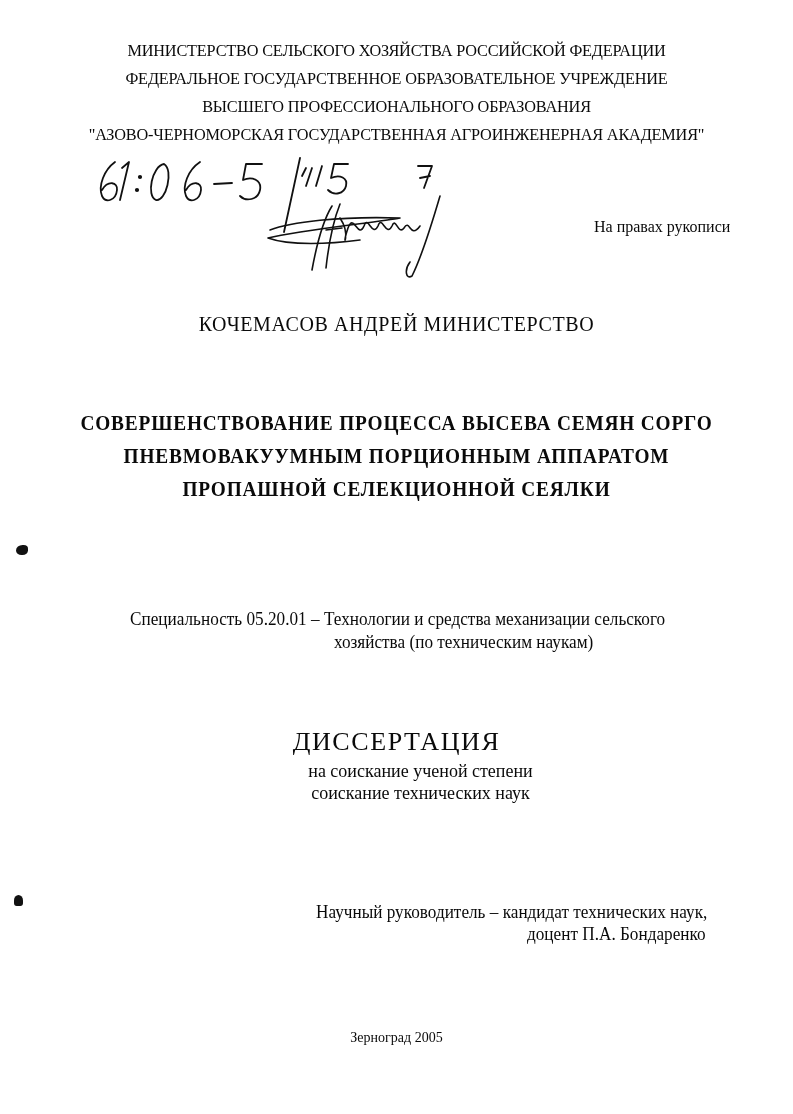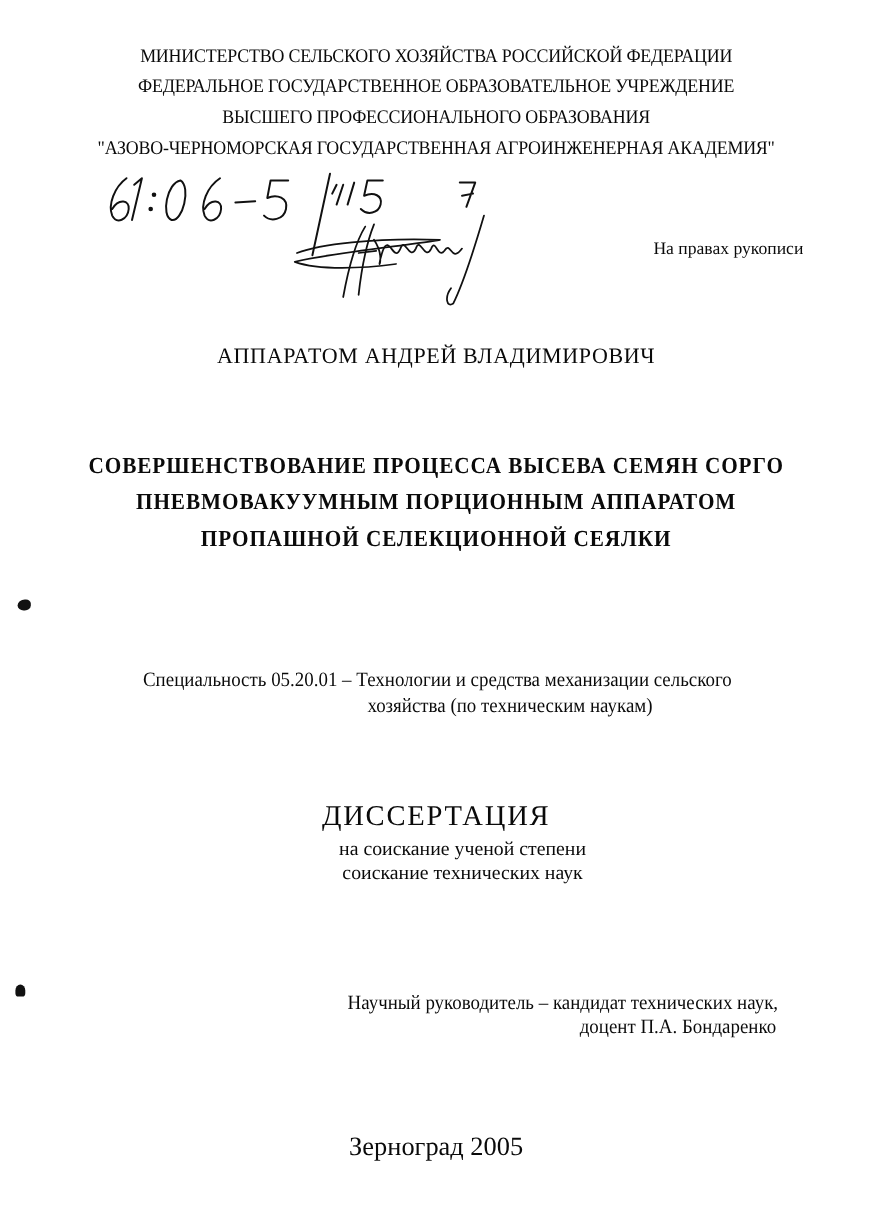--- a/index.html
+++ b/index.html
@@ -54,32 +54,32 @@
     <path d="M270 230 C290 222 340 216 400 218 C380 222 300 230 268 238 C290 246 330 244 360 240"></path>
     <path d="M332 206 C322 222 316 248 312 270"></path>
     <path d="M340 204 C332 224 328 250 326 268 M326 230 L342 228"></path>
     <path d="M340 218 C352 236 340 252 348 228 C354 212 358 240 364 226 C368 214 372 238 378 226 C382 214 386 238 392 226 C396 216 398 236 404 228 C410 218 410 240 420 226"></path>
     <path d="M440 196 C430 230 420 260 412 276 C406 280 404 270 410 262"></path>
   </g>
 </svg>
 
 <div class="line" style="left:594px; top:218px; font-size:16px;">На правах рукописи</div>
 
-<div class="line center author" style="top:313px;">АППАРАТОМ АНДРЕЙ ВЛАДИМИРОВИЧ</div>
+<div class="line center author" style="top:313px;">КОЧЕМАСОВ АНДРЕЙ МИНИСТЕРСТВО</div>
 
 <div class="line center title" style="top:411px;">СОВЕРШЕНСТВОВАНИЕ ПРОЦЕССА ВЫСЕВА СЕМЯН СОРГО</div>
 <div class="line center title" style="top:444px;">ПНЕВМОВАКУУМНЫМ ПОРЦИОННЫМ АППАРАТОМ</div>
 <div class="line center title" style="top:477px;">ПРОПАШНОЙ СЕЛЕКЦИОННОЙ СЕЯЛКИ</div>
 
 <div class="blot" style="left:16px; top:545px; width:12px; height:10px; border-radius:60% 40% 50% 50%;"></div>
 <div class="blot" style="left:14px; top:895px; width:9px; height:11px; border-radius:50% 50% 30% 30%;"></div>
 
 <div class="line body-txt" style="left:130px; top:609px;">Специальность 05.20.01 – Технологии и средства механизации сельского</div>
 <div class="line body-txt" style="left:334px; top:632px;">хозяйства (по техническим наукам)</div>
 
 <div class="line center diss" style="top:727px;">ДИССЕРТАЦИЯ</div>
 <div class="line center degree" style="top:761px;">на соискание ученой степени</div>
 <div class="line center degree" style="top:783px;">соискание технических наук</div>
 
 <div class="line body-txt" style="left:316px; top:902px;">Научный руководитель – кандидат технических наук,</div>
 <div class="line body-txt" style="left:527px; top:924px;">доцент П.А. Бондаренко</div>
 
-<div class="line center" style="top:1030px; font-size:24px;">Зерноград 2005</div>
+<div class="line center" style="top:1030px; font-size:14px;">Зерноград 2005</div>
 
 </body></html>

